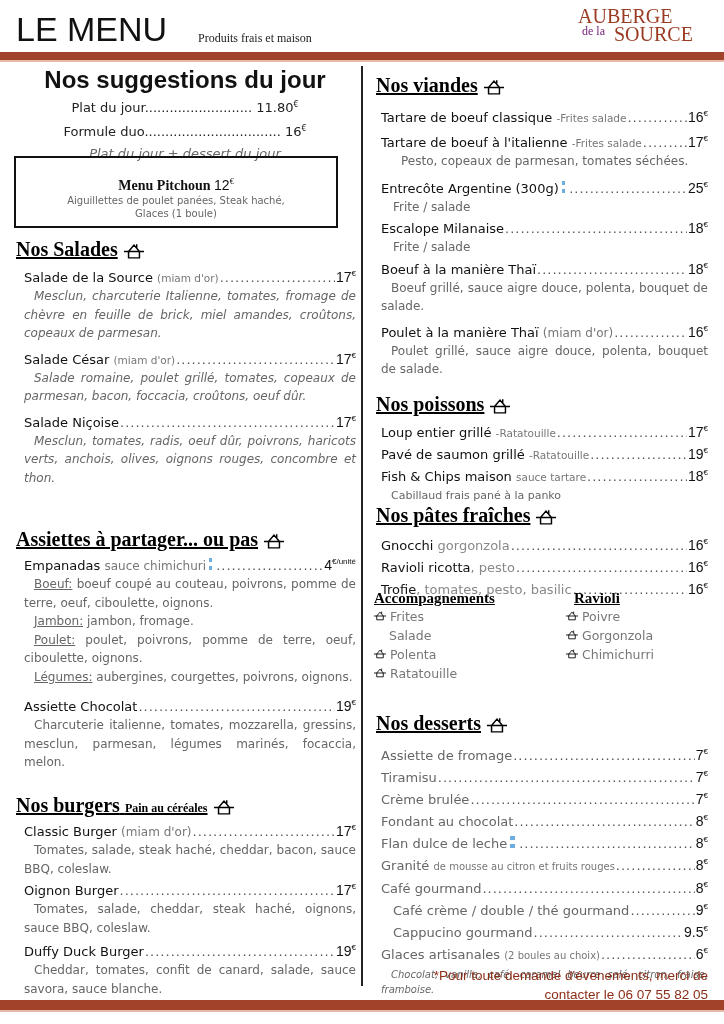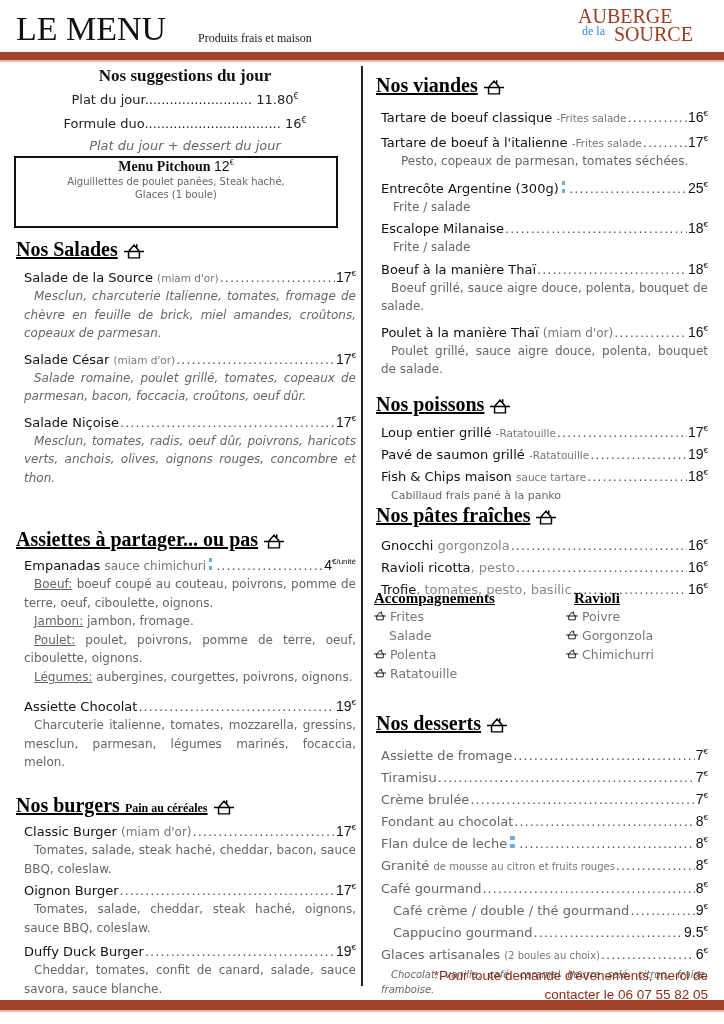--- a/index.html
+++ b/index.html
@@ -1,46 +1,46 @@
 <!DOCTYPE html>
 <html><head>
 <meta charset="utf-8">
 <style>
 *{box-sizing:border-box;margin:0;padding:0}
 body{width:724px;height:1024px;background:#fff;position:relative;overflow:hidden;font-family:"DejaVu Sans",sans-serif;color:#111}
 .header{position:absolute;left:0;top:0;width:724px;height:52px}
-.title{position:absolute;left:16px;top:10px;font-family:Liberation Serif, serif;font-size:34px;letter-spacing:0px;color:#111}
+.title{position:absolute;left:16px;top:10px;font-family:Liberation Sans, sans-serif;font-size:34px;letter-spacing:0px;color:#111}
 .subtitle{position:absolute;left:198px;top:31px;font-family:"Liberation Serif",serif;font-size:12px;color:#222}
 .logo1{position:absolute;left:578px;top:5px;font-family:"Liberation Serif",serif;font-size:20px;color:#9a3b22;letter-spacing:0px}
-.logo2{position:absolute;left:582px;top:24px;font-family:"Liberation Serif",serif;font-size:12px;color:#3b82f6}
+.logo2{position:absolute;left:582px;top:24px;font-family:"Liberation Serif",serif;font-size:12px;color:#701a75}
 .logo3{position:absolute;left:614px;top:23px;font-family:"Liberation Serif",serif;font-size:20px;color:#9a3b22}
 .band{position:absolute;left:0;width:724px;height:10px;background:#a0432a;border-bottom:2px solid #e9b9a8}
 .band.top{top:52px}
 .band.bottom{top:1000px;height:12px}
 .divider{position:absolute;left:361px;top:66px;width:2px;height:920px;background:#222}
 .col{position:absolute}
 .h2{font-family:"Liberation Serif",serif;font-weight:bold;font-size:20px;text-decoration:underline;color:#000;white-space:nowrap}
 .h2 small{font-size:12px;font-weight:bold}
 .icon{display:inline-block;vertical-align:middle;margin-left:6px}
 .row{display:flex;align-items:baseline;font-size:13px;color:#111;white-space:nowrap;line-height:18px}
 .row .nm{flex:0 0 auto}
 .row .note{font-size:10.5px;color:#777}
 .row .dots{flex:1 1 auto;overflow:hidden;color:#555;margin:0 1px}
 .row .dots::after{content:"..........................................................................................................................";letter-spacing:1px}
 .row .pr{flex:0 0 auto;font-family:"Liberation Sans",sans-serif;font-size:14px}
 .row .pr sup{font-size:8px;vertical-align:6px}
 .desc{font-size:12px;color:#666;font-style:italic;line-height:18.5px;text-align:justify}
 .desc.n{font-style:normal}
 .flag{display:inline-block;width:18px;height:12px;vertical-align:middle;background:linear-gradient(#6eaede 0 33%,#fff 33% 66%,#6eaede 66%);margin:0 3px}
 .box{position:absolute;left:14px;top:156px;width:324px;height:72px;border:2px solid #111;text-align:center}
-.box .bt{font-family:"Liberation Serif",serif;font-weight:bold;font-size:14px;margin-top:0}
+.box .bt{font-family:"Liberation Serif",serif;font-weight:bold;font-size:14px;margin-top:19px}
 .box .bt span{font-family:"Liberation Sans",sans-serif;font-weight:normal}
 .box .bl{font-size:10px;color:#666;line-height:13px}
 .sug{text-align:center}
-.sug .h{font-family:Liberation Serif, serif;font-weight:bold;font-size:17px}
+.sug .h{font-family:Liberation Sans, sans-serif;font-weight:bold;font-size:24px}
 .sugrow{font-size:13px;line-height:21px;color:#222}
 u{text-decoration:underline}
 .sub{font-size:11px;color:#666}
 .two{display:flex}
 .sm{font-size:12.5px;color:#777;line-height:19px}
 .footer{position:absolute;right:16px;top:966px;text-align:right;font-family:"Liberation Sans",sans-serif;font-size:13.5px;color:#8b2d16;line-height:19px}
 </style>
 </head>
 <body>
 

